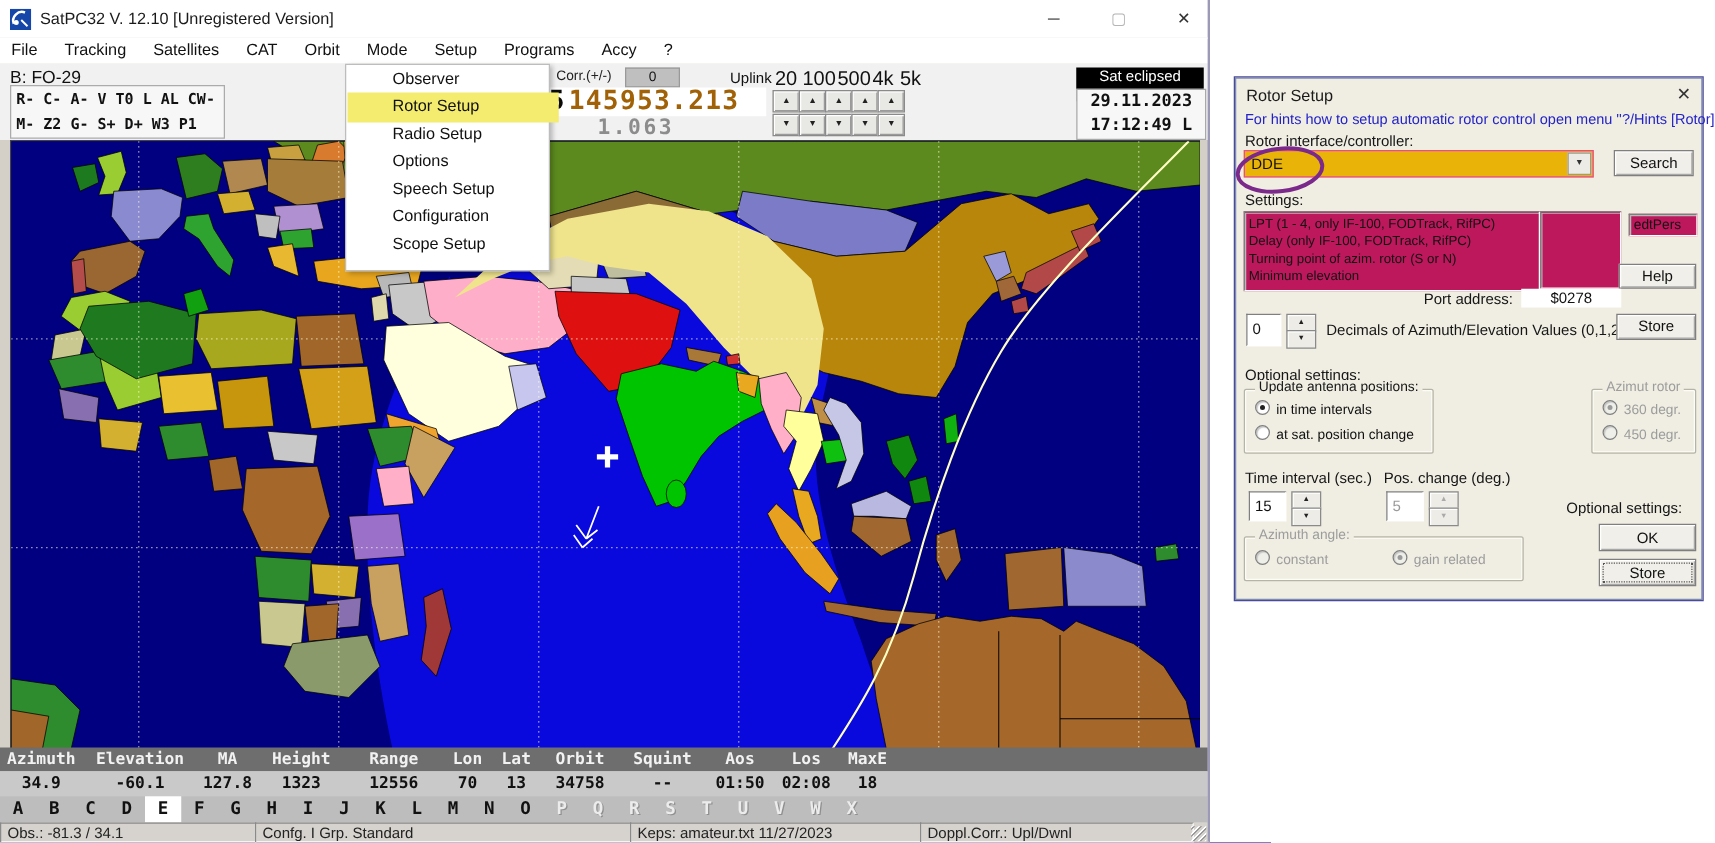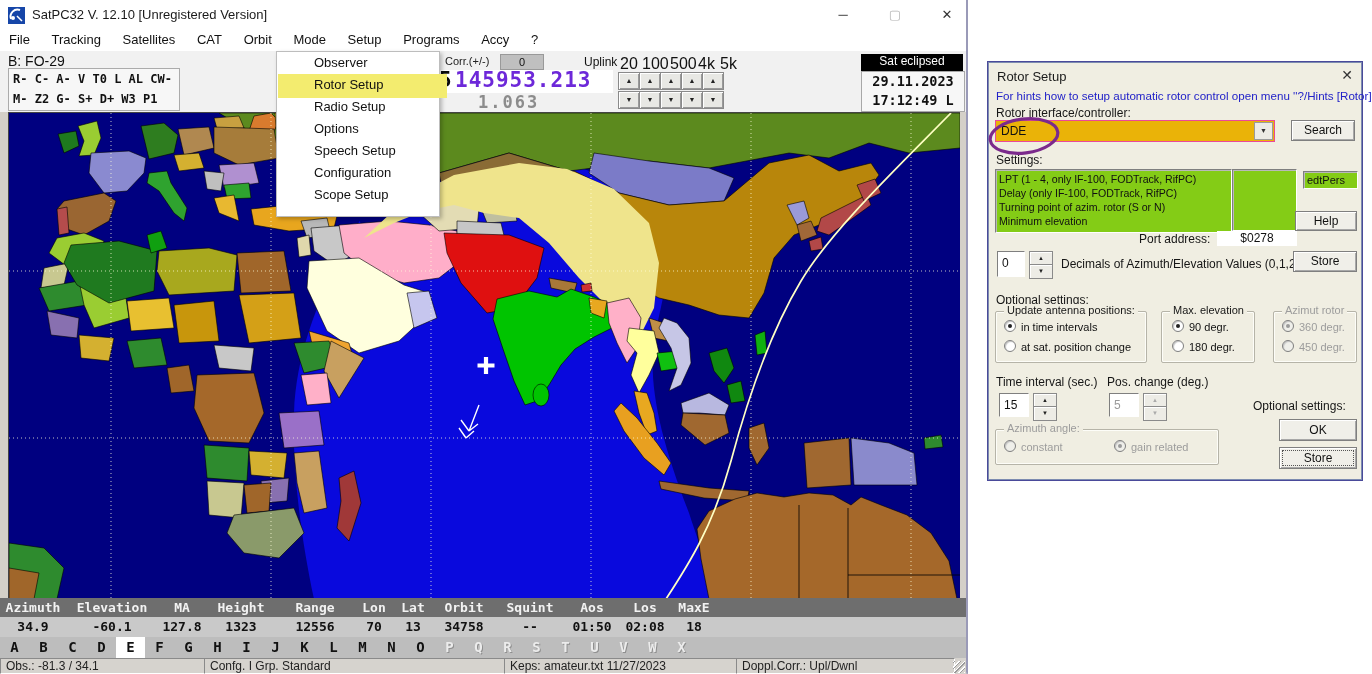--- a/index.html
+++ b/index.html
@@ -21,21 +21,21 @@
   #satlabel{position:absolute;left:8px;top:2px;font-size:14px;color:#101010}
   #modebox{position:absolute;left:8px;top:17px;width:166px;height:41px;border:1px solid #ababab;background:#F7F7F7;
            font-size:12px;font-weight:bold;line-height:20px;padding-left:4px}
   #corr-label{position:absolute;left:445px;top:4px;font-size:11px;color:#222}
   #corr-box{position:absolute;left:500px;top:3px;width:42px;height:14px;background:#BFBFBF;border:1px solid #999;
             font-size:11px;text-align:center;line-height:14px}
   #uplink-label{position:absolute;left:584px;top:4px;font-size:12px}
   .steplbl{position:absolute;top:4px;font-size:16px}
   #freqbox{position:absolute;left:433px;top:19px;width:180px;height:23px;background:#fff}
   #freq-prefix{position:absolute;left:439px;top:17px;font-size:21px;font-weight:bold;color:#0a0a0a}
-  #freq-main{position:absolute;left:455px;top:17px;font-size:21px;font-weight:bold;letter-spacing:1px;color:#6d28d9}
+  #freq-main{position:absolute;left:455px;top:17px;font-size:21px;font-weight:bold;letter-spacing:1px;color:#a16207}
   #doppler{position:absolute;left:478px;top:41px;font-size:17px;font-weight:bold;color:#8c8c8c;letter-spacing:2px}
   .spinbtn{position:absolute;width:20px;height:16px;background:#E8E8E4;border:1px solid #8a8a8a;
            box-shadow:inset 1px 1px 0 #fff, inset -1px -1px 0 #9a9a9a;font-size:7px;text-align:center;line-height:15px;color:#222}
   #eclipse{position:absolute;left:861px;top:3px;width:102px;height:27px;color:#fff;font-size:12px;
            text-align:center;line-height:15px}
   #datebox{position:absolute;left:861px;top:20px;width:102px;height:39px;border:1px solid #a8a8a8;background:#F7F7F7;
            font-size:13.5px;font-weight:bold;text-align:center;line-height:19px}
 
   
   #mapwrap{position:absolute;left:8px;top:112px;width:951px;height:486px;border-top:1px solid #444;border-left:1px solid #444;background:#000080}
@@ -65,21 +65,21 @@
   .dditem{position:relative;height:22px;line-height:22px;padding-left:37px;font-size:13px;z-index:2}
   #dd-highlight{position:absolute;left:1px;top:22px;width:169px;height:24px;z-index:1}
 
   
   #dialog{position:absolute;left:988px;top:62px;width:372px;height:416px;background:#F0EEE2;
           border:1px solid #7d8cb0;outline:1px solid #4a4a9a;font-size:12px}
   #dlg-title{position:absolute;left:8px;top:6px;font-size:13px;color:#1a1a1a}
   #dlg-close{position:absolute;right:8px;top:4px;font-size:14px;color:#333}
   #dlg-hint{position:absolute;left:7px;top:26px;font-size:11.6px;color:#2222C8;white-space:nowrap}
   .dlbl{position:absolute;font-size:12px;color:#161616}
-  .sunken{background:#84cc16;border:1px solid;border-color:#7f7f7f #fff #fff #7f7f7f;box-shadow:inset 1px 1px 0 #b9b9b9}
+  .sunken{background:#be185d;border:1px solid;border-color:#7f7f7f #fff #fff #7f7f7f;box-shadow:inset 1px 1px 0 #b9b9b9}
   .btn3d{position:absolute;background:#F0EFE9;border:1px solid #7f7f7f;
          box-shadow:inset 1px 1px 0 #fff, inset -1px -1px 0 #a8a8a8;
          font-size:12px;text-align:center;color:#111}
   #combo{position:absolute;left:6px;top:57px;width:278px;height:20px;background:#eab308;border:1px solid #ec4899}
   #combo-val{position:absolute;left:5px;top:3px;font-size:12px}
   #combo-arrow{position:absolute;right:1px;top:1px;width:17px;height:16px;background:#ECEBE5;
                border:1px solid #9a9a9a;font-size:7px;text-align:center;line-height:16px;color:#333}
   #setbox{position:absolute;left:6px;top:106px;width:232px;height:60px;font-size:10.6px;line-height:14px;padding:2px 0 0 3px;white-space:nowrap;overflow:hidden}
   #emptybox{position:absolute;left:243px;top:106px;width:63px;height:60px}
   #edtpers{position:absolute;left:314px;top:108px;width:50px;height:16px;font-size:11px;line-height:16px;padding-left:3px}
@@ -378,25 +378,20 @@
   <div class="dlbl" style="left:72px;top:194px">Decimals of Azimuth/Elevation Values  (0,1,2)</div>
   <div class="btn3d" style="left:304px;top:188px;width:62px;height:19px;line-height:19px">Store</div>
 
   <div class="dlbl" style="left:7px;top:230px">Optional settings:</div>
 
   <div class="group" style="left:6px;top:248px;width:150px;height:50px">
     <span class="legend">Update antenna positions:</span>
     <span class="rrow" style="left:8px;top:8px"><span class="radio on"></span><span class="rlabel">in time intervals</span></span>
     <span class="rrow" style="left:8px;top:28px"><span class="radio"></span><span class="rlabel">at sat. position change</span></span>
   </div>
-  <div class="group" style="left:172px;top:248px;width:92px;height:50px">
-    <span class="legend">Max. elevation</span>
-    <span class="rrow" style="left:10px;top:8px"><span class="radio on"></span><span class="rlabel">90  degr.</span></span>
-    <span class="rrow" style="left:10px;top:28px"><span class="radio"></span><span class="rlabel">180 degr.</span></span>
-  </div>
   <div class="group" style="left:284px;top:248px;width:82px;height:50px">
     <span class="legend dis">Azimut rotor</span>
     <span class="rrow" style="left:8px;top:8px"><span class="radio on dis"></span><span class="rlabel dis">360 degr.</span></span>
     <span class="rrow" style="left:8px;top:28px"><span class="radio dis"></span><span class="rlabel dis">450 degr.</span></span>
   </div>
 
   <div class="dlbl" style="left:7px;top:312px">Time interval (sec.)</div>
   <div class="dlbl" style="left:118px;top:312px">Pos. change (deg.)</div>
   <div class="numfield" style="left:10px;top:330px;width:24px;height:22px">15</div>
   <div class="spin2" style="left:44px;top:330px">▲</div>

